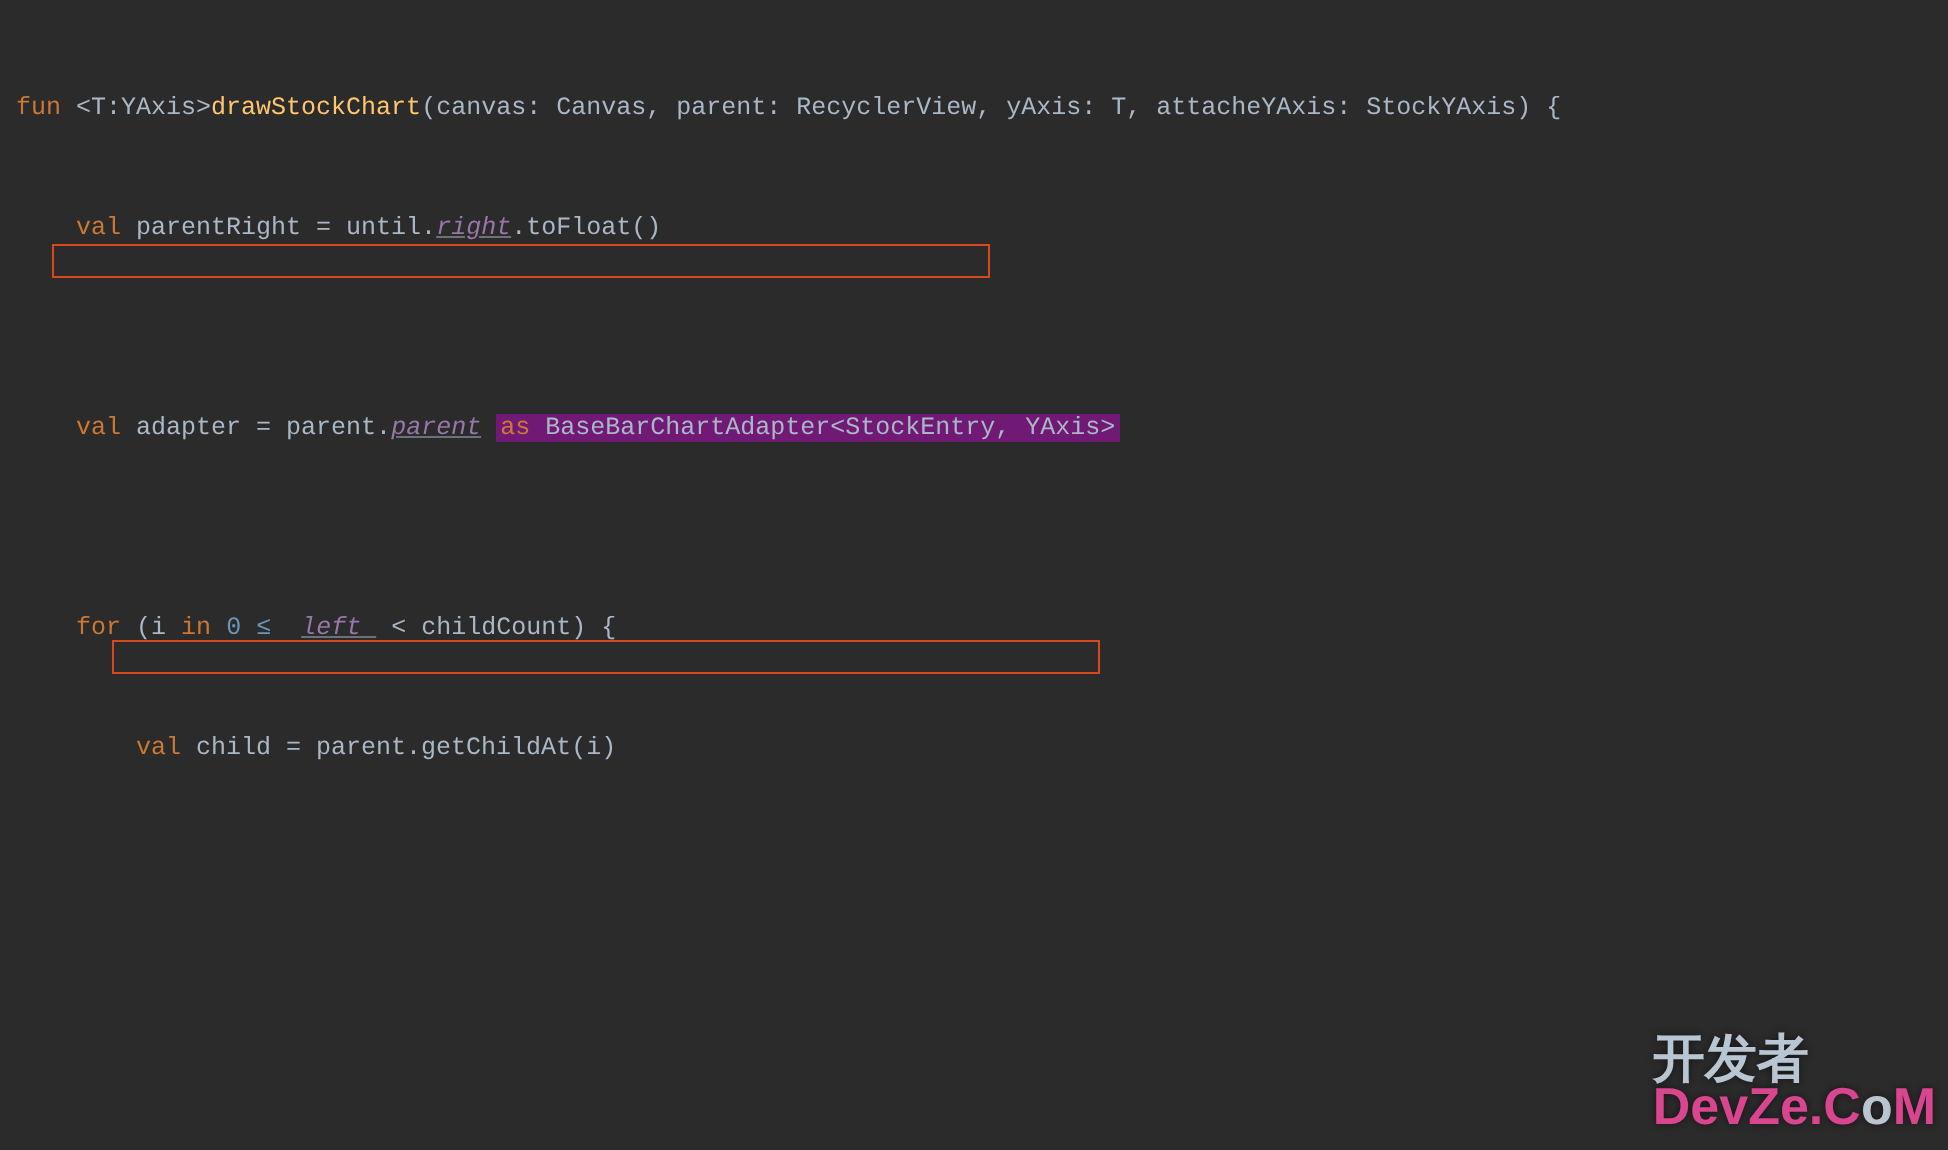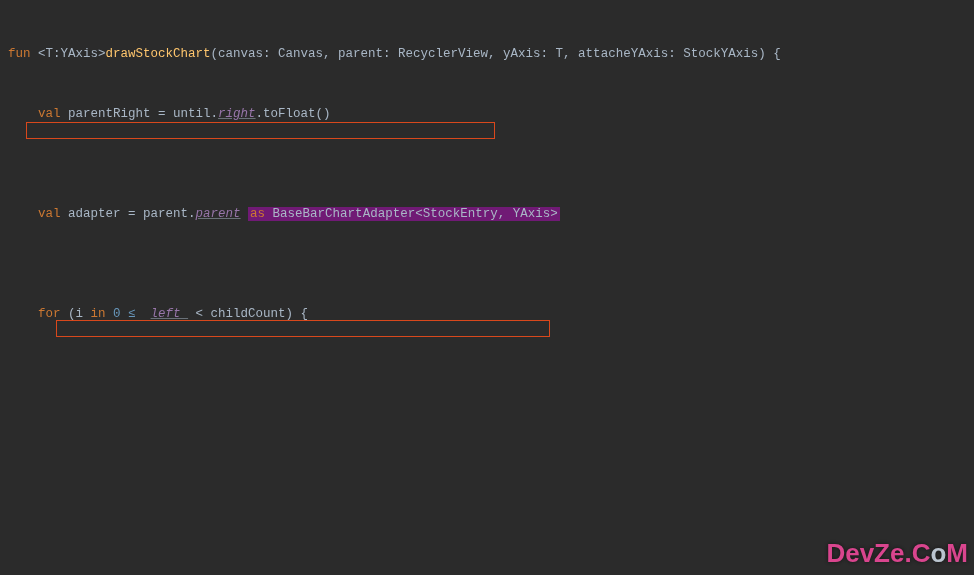--- a/index.html
+++ b/index.html
@@ -51,20 +51,21 @@
 <div class="line"><span>    </span><span class="kw">val</span><span> parentRight = until.</span><span class="mt ital und">right</span><span>.toFloat()</span></div>
 
 
 
 <div class="line"><span>    </span><span class="kw">val</span><span> adapter = parent.</span><span class="mt ital und">parent</span><span> </span><span class="casthl"><span class="kw">as</span><span> BaseBarChartAdapter&lt;StockEntry, YAxis&gt;</span></span></div>
 
 
 
 <div class="line"><span>    </span><span class="kw">for </span><span>(i </span><span class="kw">in </span><span class="num">0 ≤  </span><span class="mt ital und">left </span><span> &lt; childCount) {</span></div>
 
+<div class="line"><span>        </span><span class="kw">val</span><span> child = parent.getChildAt(i)</span></div>
 
 
 
 
 
 
 
 
 
 
@@ -95,14 +96,15 @@
 
 
 
 
 
 
 
 </div>
 
 <div class="watermark">
+  <div>开发者</div>
   <div><span>DevZe.C</span><span class="oM">o</span><span>M</span></div>
 </div>
 
 </body></html>

